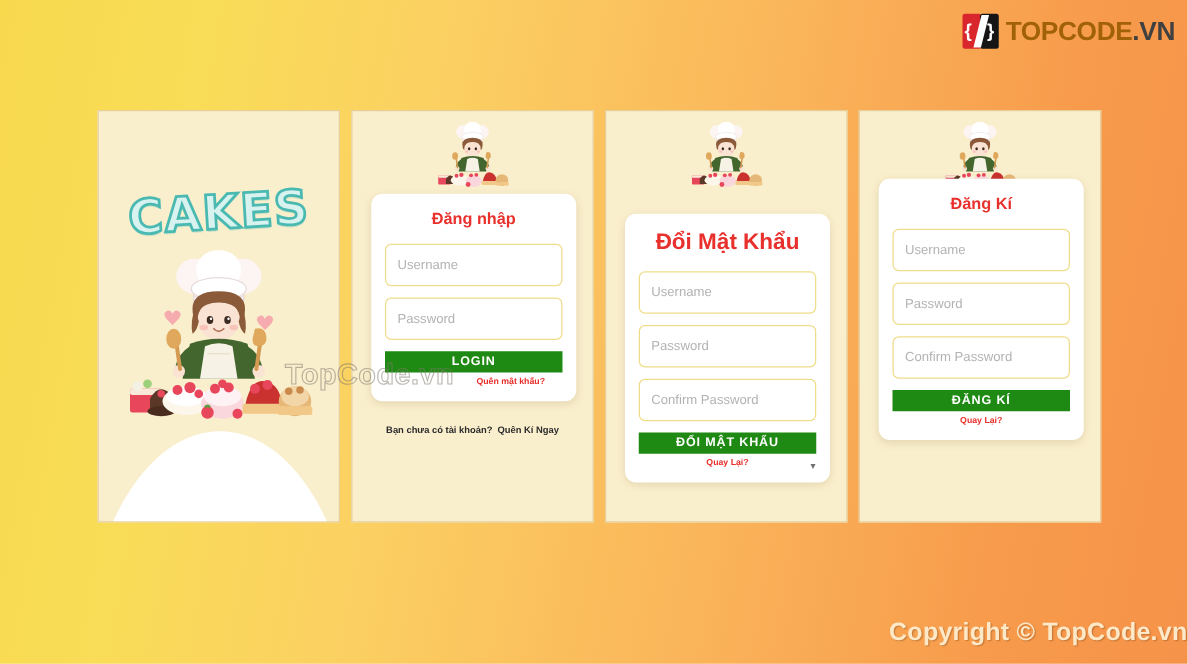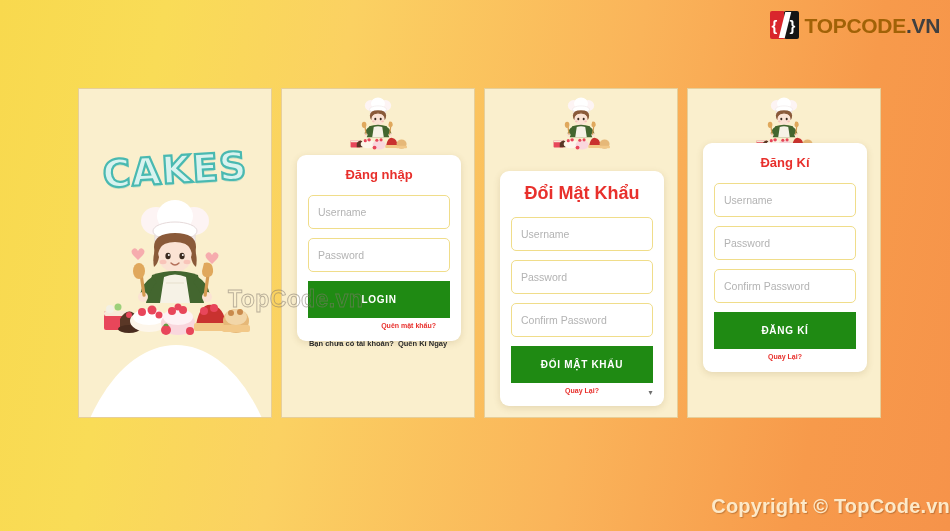--- a/index.html
+++ b/index.html
@@ -170,21 +170,21 @@
     font-family: "Liberation Sans", sans-serif;
     font-size: 10.5px;
     color: #3a3a3a;
     outline: none;
   }
   .field::placeholder { color: #b3b3b3; }
 
   .submit-btn {
     display: block;
     width: 100%;
-    height: 37px;
+    height: 17px;
     border: none;
     background: #1f8a13;
     color: #ffffff;
     font-family: "Liberation Sans", sans-serif;
     font-size: 10px;
     font-weight: bold;
     letter-spacing: .7px;
     cursor: pointer;
     margin-top: 2px;
   }

